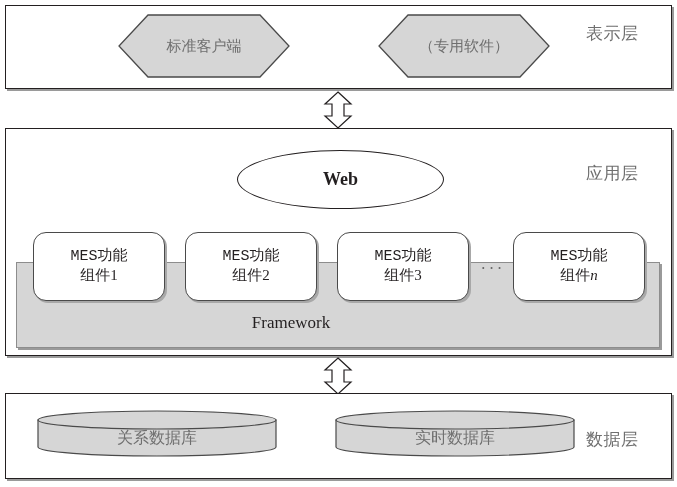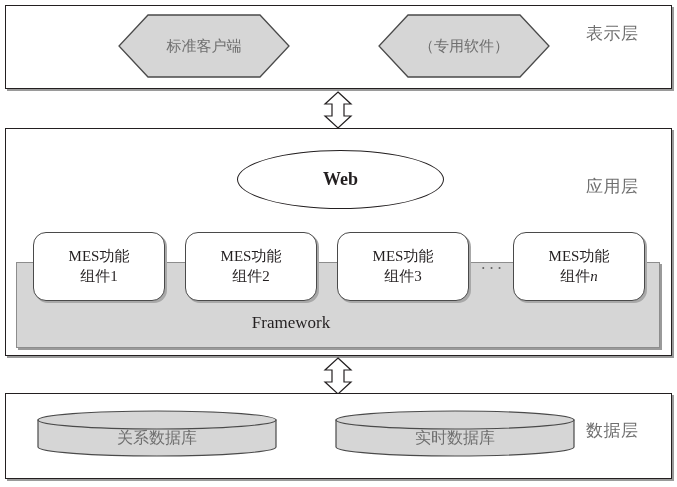--- a/index.html
+++ b/index.html
@@ -33,22 +33,22 @@
   
   .layer-label {
     position: absolute;
     font-size: 17px;
     color: #6f6f6f;
     font-family: Liberation Serif, serif;
     letter-spacing: 0.5px;
     white-space: nowrap;
   }
   #label-presentation { left: 586px; top: 22px; }
-  #label-application  { left: 586px; top: 175px; }
-  #label-data         { left: 586px; top: 419px; }
+  #label-application  { left: 586px; top: 162px; }
+  #label-data         { left: 586px; top: 428px; }
 
   
   .hexagon {
     position: absolute;
     width: 172px;
     height: 64px;
   }
   .hexagon svg { display: block; overflow: visible; }
   .hexagon .hex-text {
     position: absolute;
@@ -132,21 +132,21 @@
     display: flex;
     flex-direction: column;
     align-items: center;
     justify-content: center;
     line-height: 1.3;
     font-size: 15px;
     color: #231f20;
     font-family: "Liberation Serif", "DejaVu Serif", serif;
     white-space: nowrap;
   }
-  .mes-box .cjk { font-family: Liberation Serif, serif; }
+  .mes-box .cjk { font-family: Liberation Mono, monospace; }
   .mes-line { display: block; }
   .mes-italic { font-style: italic; font-family: "Liberation Serif", "DejaVu Serif", serif; }
   #mes-box-1 { left: 33px; }
   #mes-box-2 { left: 185px; }
   #mes-box-3 { left: 337px; }
   #mes-box-n { left: 513px; }
 
   #mes-ellipsis {
     position: absolute;
     left: 478px;

